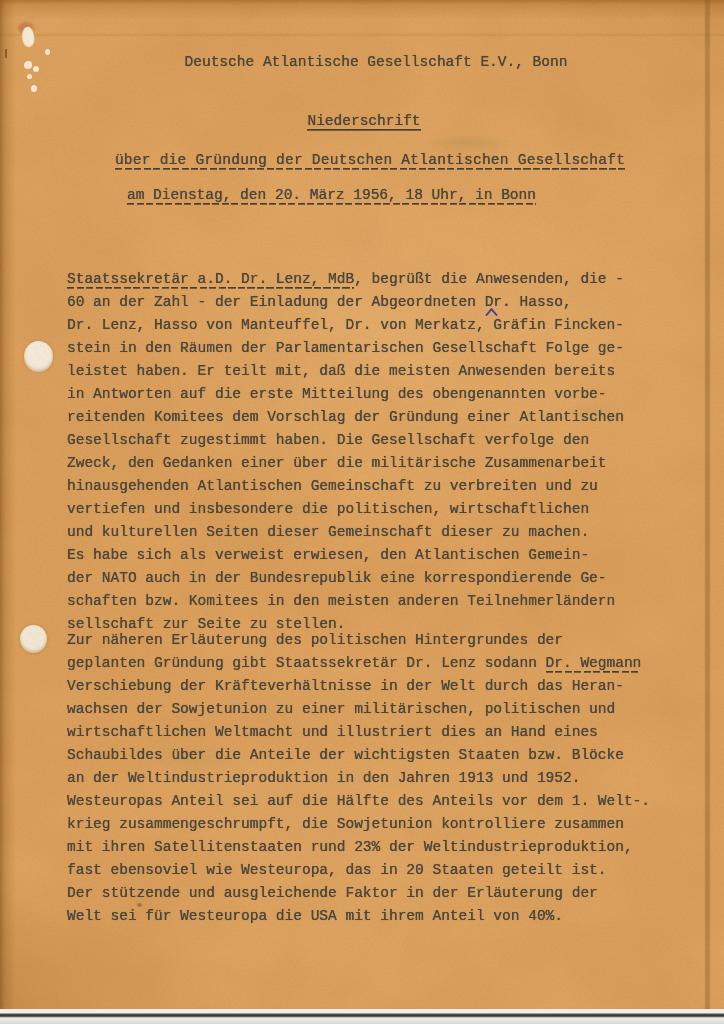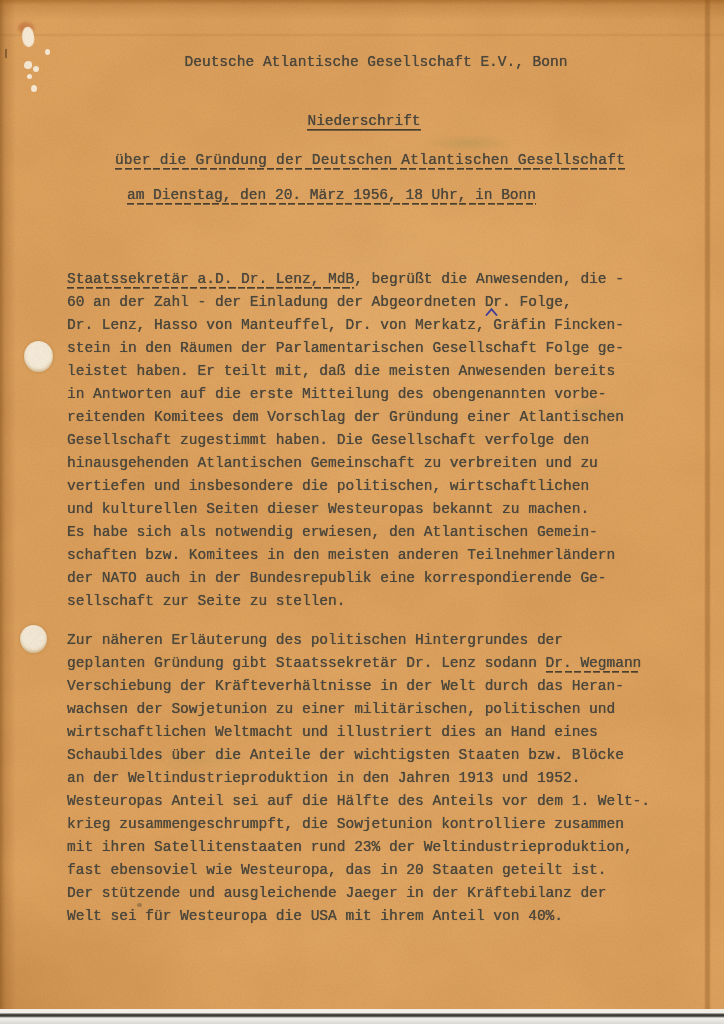--- a/index.html
+++ b/index.html
@@ -94,49 +94,50 @@
 
   <div class="ln-c letterhead">Deutsche Atlantische Gesellschaft E.V., Bonn</div>
   <div class="ln-c title-line"><span class="u-solid">Niederschrift</span></div>
   <div class="ln-c sub1"><span class="u-dash">über die Gründung der Deutschen Atlantischen Gesellschaft</span></div>
   <div class="sub2"><span class="u-dash">am Dienstag, den 20. März 1956, 18 Uhr, in Bonn</span></div>
 
   <div class="para p1">
     <div class="ln"><span class="u-dash">Staatssekretär a.D. Dr. Lenz, MdB</span><span>, begrüßt die Anwesenden, die -</span></div>
     <div class="ln"><span>60 an der Zahl - der Einladung der Abgeordneten </span><span class="mark"><svg width="13" height="8" viewBox="0 0 13 8">
             <path d="M1.5 7 L6.5 1.2 L11.5 7" fill="none" stroke="#3136ae" stroke-width="1.9" stroke-linecap="round" opacity="0.9"></path>
-          </svg><span>Dr</span></span><span>. Folge,</span></div>
+          </svg><span>Dr</span></span><span>. Hasso,</span></div>
     <div class="ln">Dr. Lenz, Hasso von Manteuffel, Dr. von Merkatz, Gräfin Fincken-</div>
     <div class="ln">stein in den Räumen der Parlamentarischen Gesellschaft Folge ge-</div>
     <div class="ln">leistet haben. Er teilt mit, daß die meisten Anwesenden bereits</div>
     <div class="ln">in Antworten auf die erste Mitteilung des obengenannten vorbe-</div>
     <div class="ln">reitenden Komitees dem Vorschlag der Gründung einer Atlantischen</div>
     <div class="ln">Gesellschaft zugestimmt haben. Die Gesellschaft verfolge den</div>
+    <div class="ln">Zweck, den Gedanken einer über die militärische Zusammenarbeit</div>
     <div class="ln">hinausgehenden Atlantischen Gemeinschaft zu verbreiten und zu</div>
     <div class="ln">vertiefen und insbesondere die politischen, wirtschaftlichen</div>
-    <div class="ln">und kulturellen Seiten dieser Westeuropas bekannt zu machen.</div>
-    <div class="ln">Es habe sich als notwendig erwiesen, den Atlantischen Gemein-</div>
+    <div class="ln">und kulturellen Seiten dieser Gemeinschaft dieser zu machen.</div>
+    <div class="ln">Es habe sich als verweist erwiesen, den Atlantischen Gemein-</div>
+    <div class="ln">der NATO auch in der Bundesrepublik eine korrespondierende Ge-</div>
     <div class="ln">schaften bzw. Komitees in den meisten anderen Teilnehmerländern</div>
-    <div class="ln">der NATO auch in der Bundesrepublik eine korrespondierende Ge-</div>
     <div class="ln">sellschaft zur Seite zu stellen.</div>
   </div>
 
   <div class="para p2">
     <div class="ln">Zur näheren Erläuterung des politischen Hintergrundes der</div>
     <div class="ln"><span>geplanten Gründung gibt Staatssekretär Dr. Lenz sodann </span><span class="u-dash">Dr. Wegmann</span></div>
     <div class="ln">Verschiebung der Kräfteverhältnisse in der Welt durch das Heran-</div>
     <div class="ln">wachsen der Sowjetunion zu einer militärischen, politischen und</div>
     <div class="ln">wirtschaftlichen Weltmacht und illustriert dies an Hand eines</div>
     <div class="ln">Schaubildes über die Anteile der wichtigsten Staaten bzw. Blöcke</div>
     <div class="ln">an der Weltindustrieproduktion in den Jahren 1913 und 1952.</div>
     <div class="ln">Westeuropas Anteil sei auf die Hälfte des Anteils vor dem 1. Welt-.</div>
     <div class="ln">krieg zusammengeschrumpft, die Sowjetunion kontrolliere zusammen</div>
     <div class="ln">mit ihren Satellitenstaaten rund 23% der Weltindustrieproduktion,</div>
     <div class="ln">fast ebensoviel wie Westeuropa, das in 20 Staaten geteilt ist.</div>
-    <div class="ln">Der stützende und ausgleichende Jaeger in der Kräftebilanz der</div>
+    <div class="ln">Der stützende und ausgleichende Faktor in der Erläuterung der</div>
     <div class="ln">Welt sei für Westeuropa die USA mit ihrem Anteil von 40%.</div>
   </div>
 
   <div class="smear"></div>
   <div class="spot s1"></div>
   <div class="spot s2"></div>
   <div class="spot s3"></div>
   <div class="spot s4"></div>
   <div class="spot s5"></div>
   <div class="spot s6"></div>

